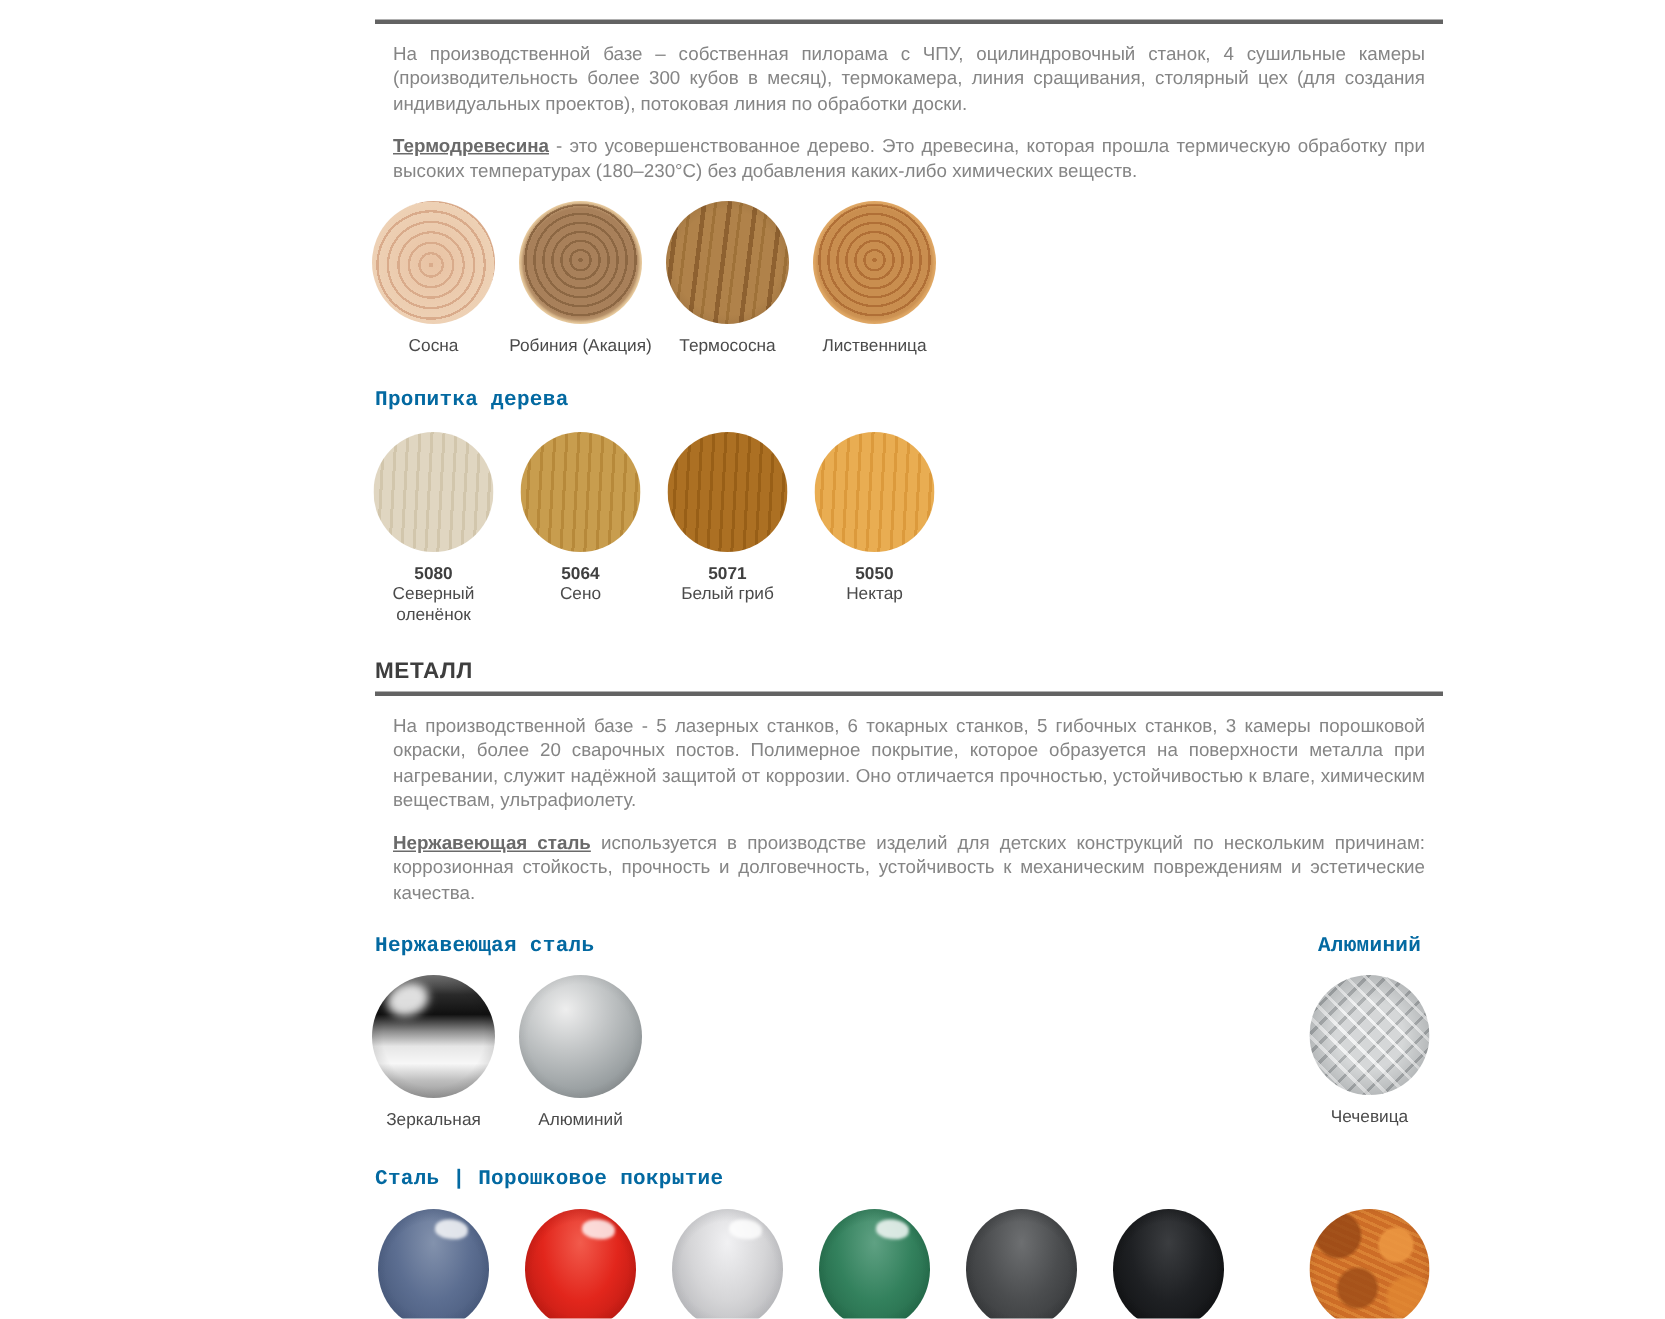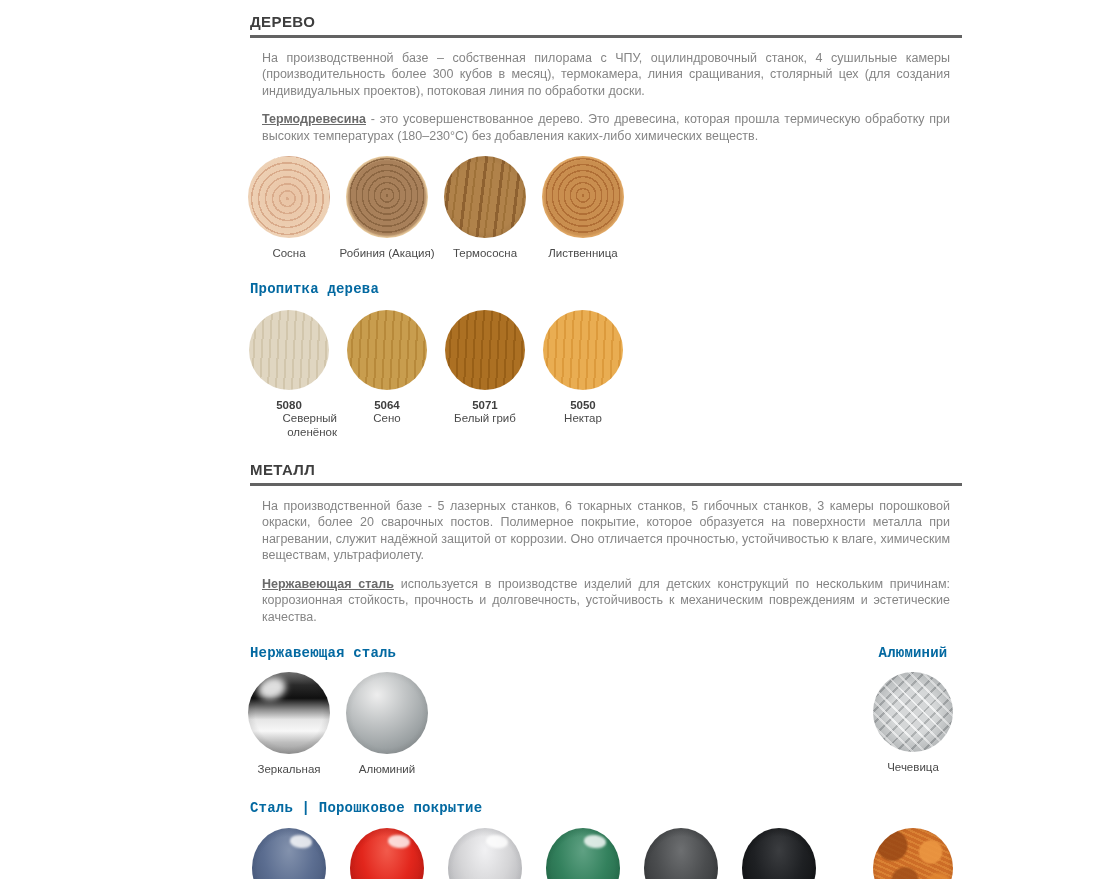--- a/index.html
+++ b/index.html
@@ -28,21 +28,21 @@
 
   .swatch-row{display:flex;margin-left:-10px;align-items:flex-start;}
   .col{width:98px;display:flex;flex-direction:column;align-items:center;flex:0 0 98px;}
   .col-right{margin-left:auto;}
 
   .lbl{
     font-size:11.5px;color:#4a4a4a;text-align:center;line-height:13.5px;
     margin-top:9px;max-width:96px;
   }
   .lbl .code{font-weight:bold;color:#3f3f3f;}
-  .lbl .nm{font-weight:normal;text-align:right;}
+  .lbl .nm{font-weight:normal;}
   .nowrap{white-space:nowrap;max-width:none;}
 
   
   .circle{width:82px;height:82px;border-radius:50%;position:relative;}
   .circle-sm{width:80px;height:80px;}
 
   
   .tx-pine{
     background:
       radial-gradient(circle at 50% 50%, rgba(0,0,0,0) 0 82%, var(--edge) 86% 100%),
@@ -129,21 +129,20 @@
   .mt-coat-row{margin-top:12px;}
   .header-row{display:flex;margin-left:-10px;justify-content:space-between;align-items:flex-end;}
   .header-row .left{margin-left:10px;}
   .header-row .right{width:98px;text-align:center;}
 </style>
 </head>
 <body>
 
 <div class="content">
 
-  <h2 class="section-title">ДЕРЕВО</h2>
   <div class="rule"></div>
   <p class="body">На производственной базе – собственная пилорама с ЧПУ, оцилиндровочный станок, 4 сушильные камеры (производительность более 300 кубов в месяц), термокамера, линия сращивания, столярный цех (для создания индивидуальных проектов), потоковая линия по обработки доски.</p>
   <p class="body"><b>Термодревесина</b><span> - это усовершенствованное дерево. Это древесина, которая прошла термическую обработку при высоких температурах (180–230°С) без добавления каких-либо химических веществ.</span></p>
 
   <div class="swatch-row mt-wood-row">
     <div class="col">
       <div class="circle tx-pine" style="--core:#e9c3a4;--base:#eed2b6;--ring:#d9ab8b;--edge:#cb9f80"></div>
       <div class="lbl nowrap">Сосна</div>
     </div>
     <div class="col">

